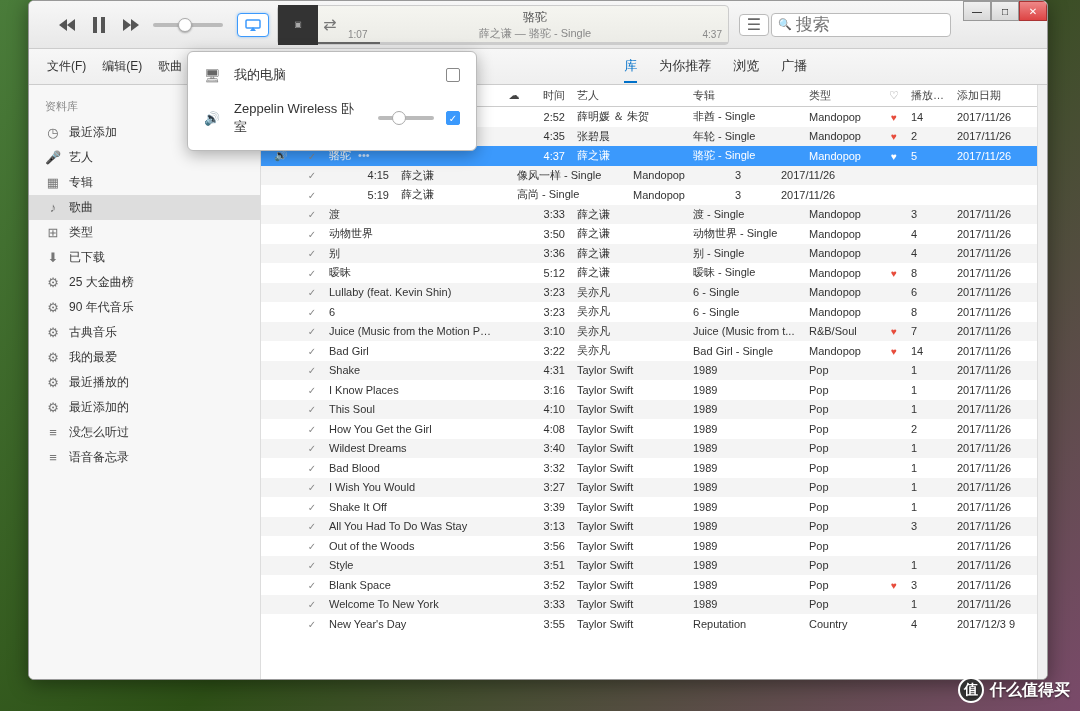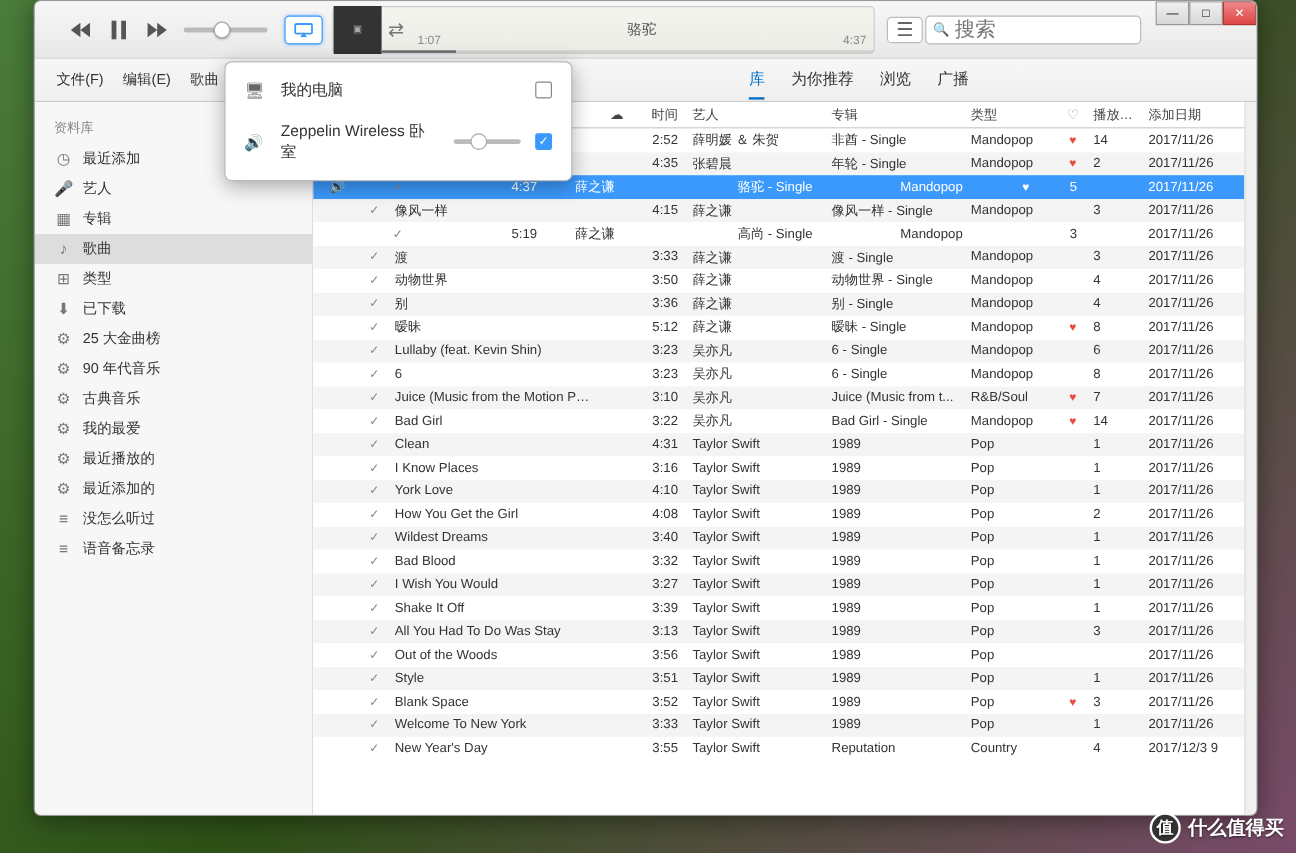--- a/index.html
+++ b/index.html
@@ -46,21 +46,21 @@
 .col-check { width: 22px; text-align: center; }
 .col-title { flex: 1; min-width: 160px; }
 .col-cloud { width: 30px; text-align: center; }
 .col-time { width: 42px; text-align: right; }
 .col-artist { width: 116px; }
 .col-album { width: 116px; }
 .col-genre { width: 80px; }
 .col-heart { width: 22px; text-align: center; }
 .col-plays { width: 46px; }
 .col-date { width: 86px; }
-.track-row { display: flex; height: 19.5px; font-size: 11px; color: #333; align-items: center; justify-content: space-between; }
+.track-row { display: flex; height: 19.5px; font-size: 11px; color: #333; align-items: center; }
 .track-row:nth-child(even) { background: #f4f4f4; }
 .track-row.selected { background: #3b99fc; color: #fff; }
 .track-row.selected .heart { color: #fff; }
 .heart { color: #e74c3c; font-size: 10px; }
 .check { color: #888; font-size: 10px; }
 .speaker { color: #fff; font-size: 11px; }
 .row-more { color: #3b99fc; font-size: 11px; margin-left: 4px; }
 .track-row.selected .row-more { color: #cce4ff; }
 .airplay-popup { position: absolute; left: 158px; top: 50px; width: 290px; background: #fff; border: 1px solid #bbb; border-radius: 6px; box-shadow: 0 4px 16px rgba(0,0,0,0.3); z-index: 100; padding: 6px 0; }
 .ap-row { display: flex; align-items: center; padding: 8px 16px; font-size: 13px; color: #333; gap: 12px; }
@@ -113,20 +113,21 @@
           <path d="M5 12 L8 8 L11 12 Z" fill="#3b99fc"></path>
         </svg>
       </div>
 
     <div class="lcd">
       <div class="lcd-art">▣</div>
       <div class="lcd-shuffle">⇄</div>
       <div class="lcd-time">1:07</div>
       <div class="lcd-text">
         <div>骆驼</div>
+        <div class="t2">薛之谦 — 骆驼 - Single</div>
       </div>
       <div class="lcd-time">4:37</div>
       <div class="lcd-progress">
           <div class="lcd-progress-fill"></div>
         </div>
     </div>
 
     <div class="view-btn">☰</div>
     <div class="search">
       <span style="color:#aaa;margin-right:4px;font-size:11px">🔍</span>
@@ -260,33 +261,33 @@
     <div class="col-artist">张碧晨</div>
     <div class="col-album">年轮 - Single</div>
     <div class="col-genre">Mandopop</div>
     <div class="col-heart"><span class="heart">♥</span></div>
     <div class="col-plays">2</div>
     <div class="col-date">2017/11/26</div>
           </div>
           <div class="track-row selected">
     <div class="col-status"><span class="speaker">🔊</span></div>
     <div class="col-check"><span class="check">✓</span></div>
+    <div class="col-title">骆驼<span class="row-more"> •••</span></div>
     <div class="col-cloud"></div>
     <div class="col-time">4:37</div>
     <div class="col-artist">薛之谦</div>
     <div class="col-album">骆驼 - Single</div>
     <div class="col-genre">Mandopop</div>
     <div class="col-heart"><span class="heart">♥</span></div>
     <div class="col-plays">5</div>
     <div class="col-date">2017/11/26</div>
           </div>
           <div class="track-row">
     <div class="col-status"></div>
     <div class="col-check"><span class="check">✓</span></div>
-    <div class="col-title">像风一样</div>
     <div class="col-cloud"></div>
     <div class="col-time">4:15</div>
     <div class="col-artist">薛之谦</div>
     <div class="col-album">像风一样 - Single</div>
     <div class="col-genre">Mandopop</div>
     <div class="col-heart"></div>
     <div class="col-plays">3</div>
     <div class="col-date">2017/11/26</div>
           </div>
           <div class="track-row">
@@ -401,21 +402,21 @@
     <div class="col-artist">吴亦凡</div>
     <div class="col-album">Bad Girl - Single</div>
     <div class="col-genre">Mandopop</div>
     <div class="col-heart"><span class="heart">♥</span></div>
     <div class="col-plays">14</div>
     <div class="col-date">2017/11/26</div>
           </div>
           <div class="track-row">
     <div class="col-status"></div>
     <div class="col-check"><span class="check">✓</span></div>
-    <div class="col-title">Clean</div>
+    <div class="col-title">Shake</div>
     <div class="col-cloud"></div>
     <div class="col-time">4:31</div>
     <div class="col-artist">Taylor Swift</div>
     <div class="col-album">1989</div>
     <div class="col-genre">Pop</div>
     <div class="col-heart"></div>
     <div class="col-plays">1</div>
     <div class="col-date">2017/11/26</div>
           </div>
           <div class="track-row">
@@ -427,21 +428,21 @@
     <div class="col-artist">Taylor Swift</div>
     <div class="col-album">1989</div>
     <div class="col-genre">Pop</div>
     <div class="col-heart"></div>
     <div class="col-plays">1</div>
     <div class="col-date">2017/11/26</div>
           </div>
           <div class="track-row">
     <div class="col-status"></div>
     <div class="col-check"><span class="check">✓</span></div>
-    <div class="col-title">York Love</div>
+    <div class="col-title">This Soul</div>
     <div class="col-cloud"></div>
     <div class="col-time">4:10</div>
     <div class="col-artist">Taylor Swift</div>
     <div class="col-album">1989</div>
     <div class="col-genre">Pop</div>
     <div class="col-heart"></div>
     <div class="col-plays">1</div>
     <div class="col-date">2017/11/26</div>
           </div>
           <div class="track-row">

